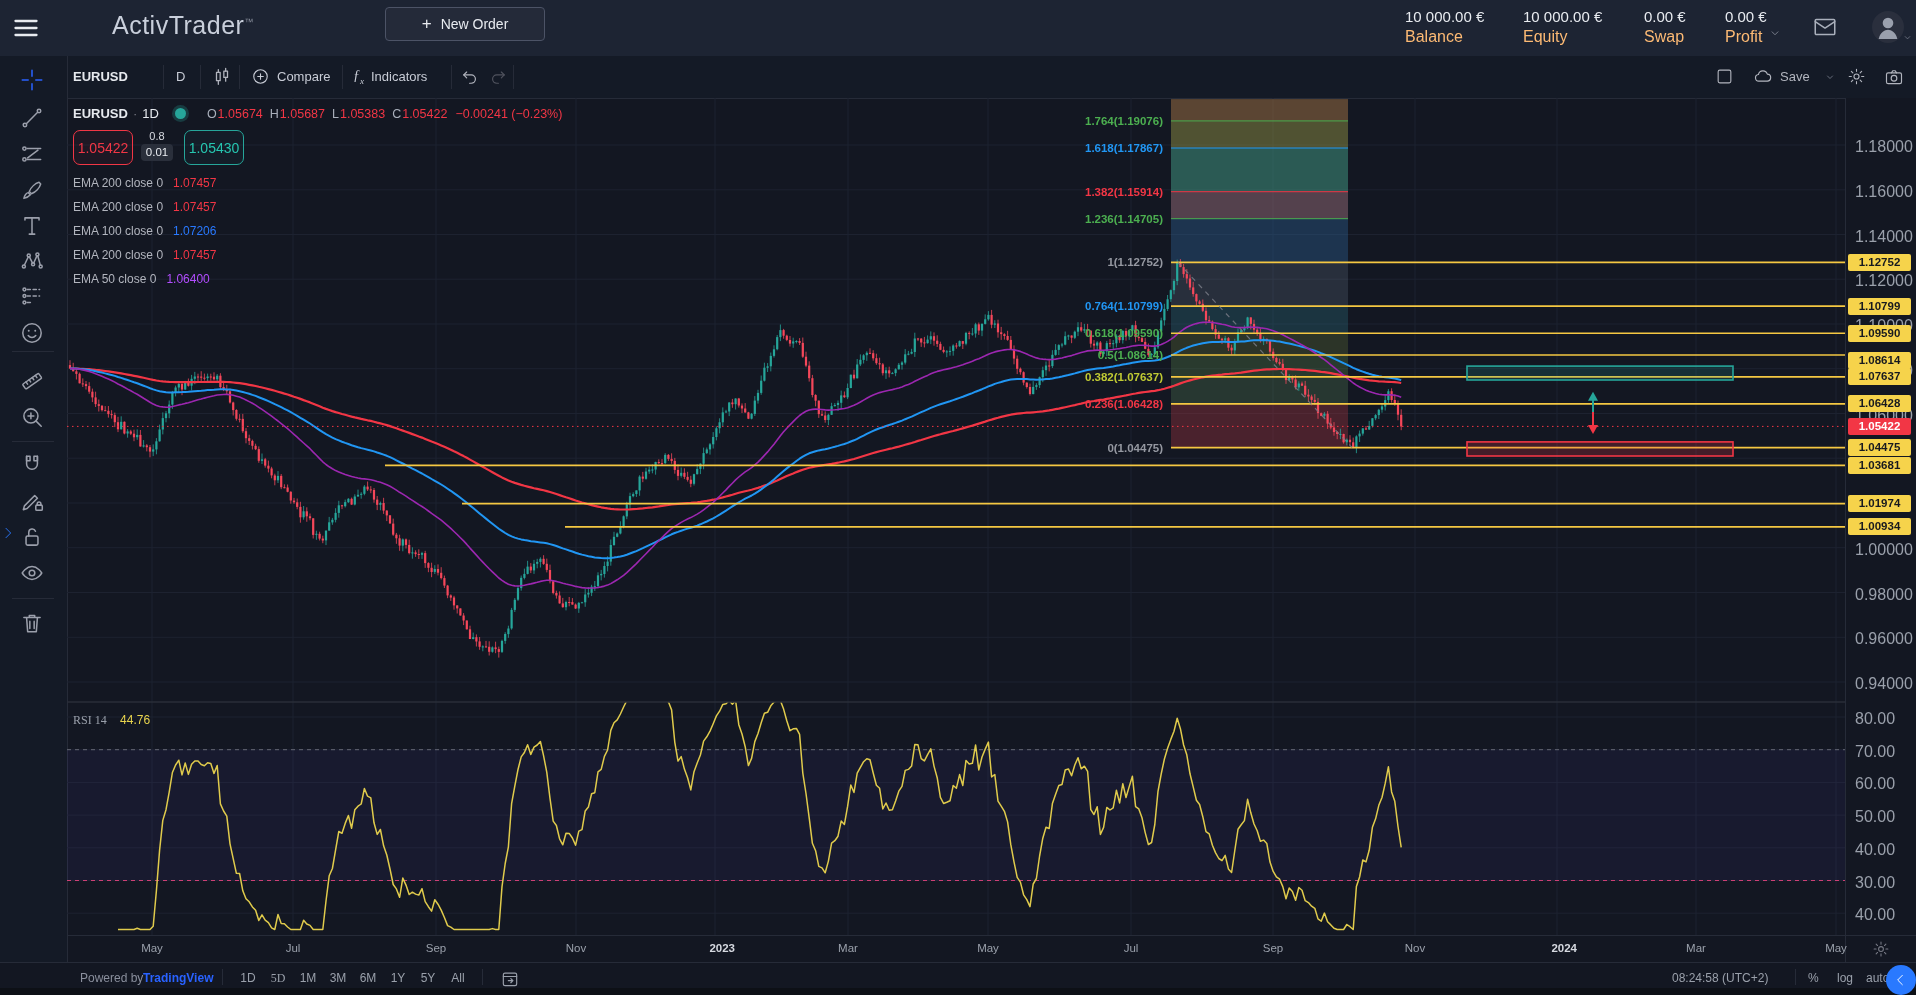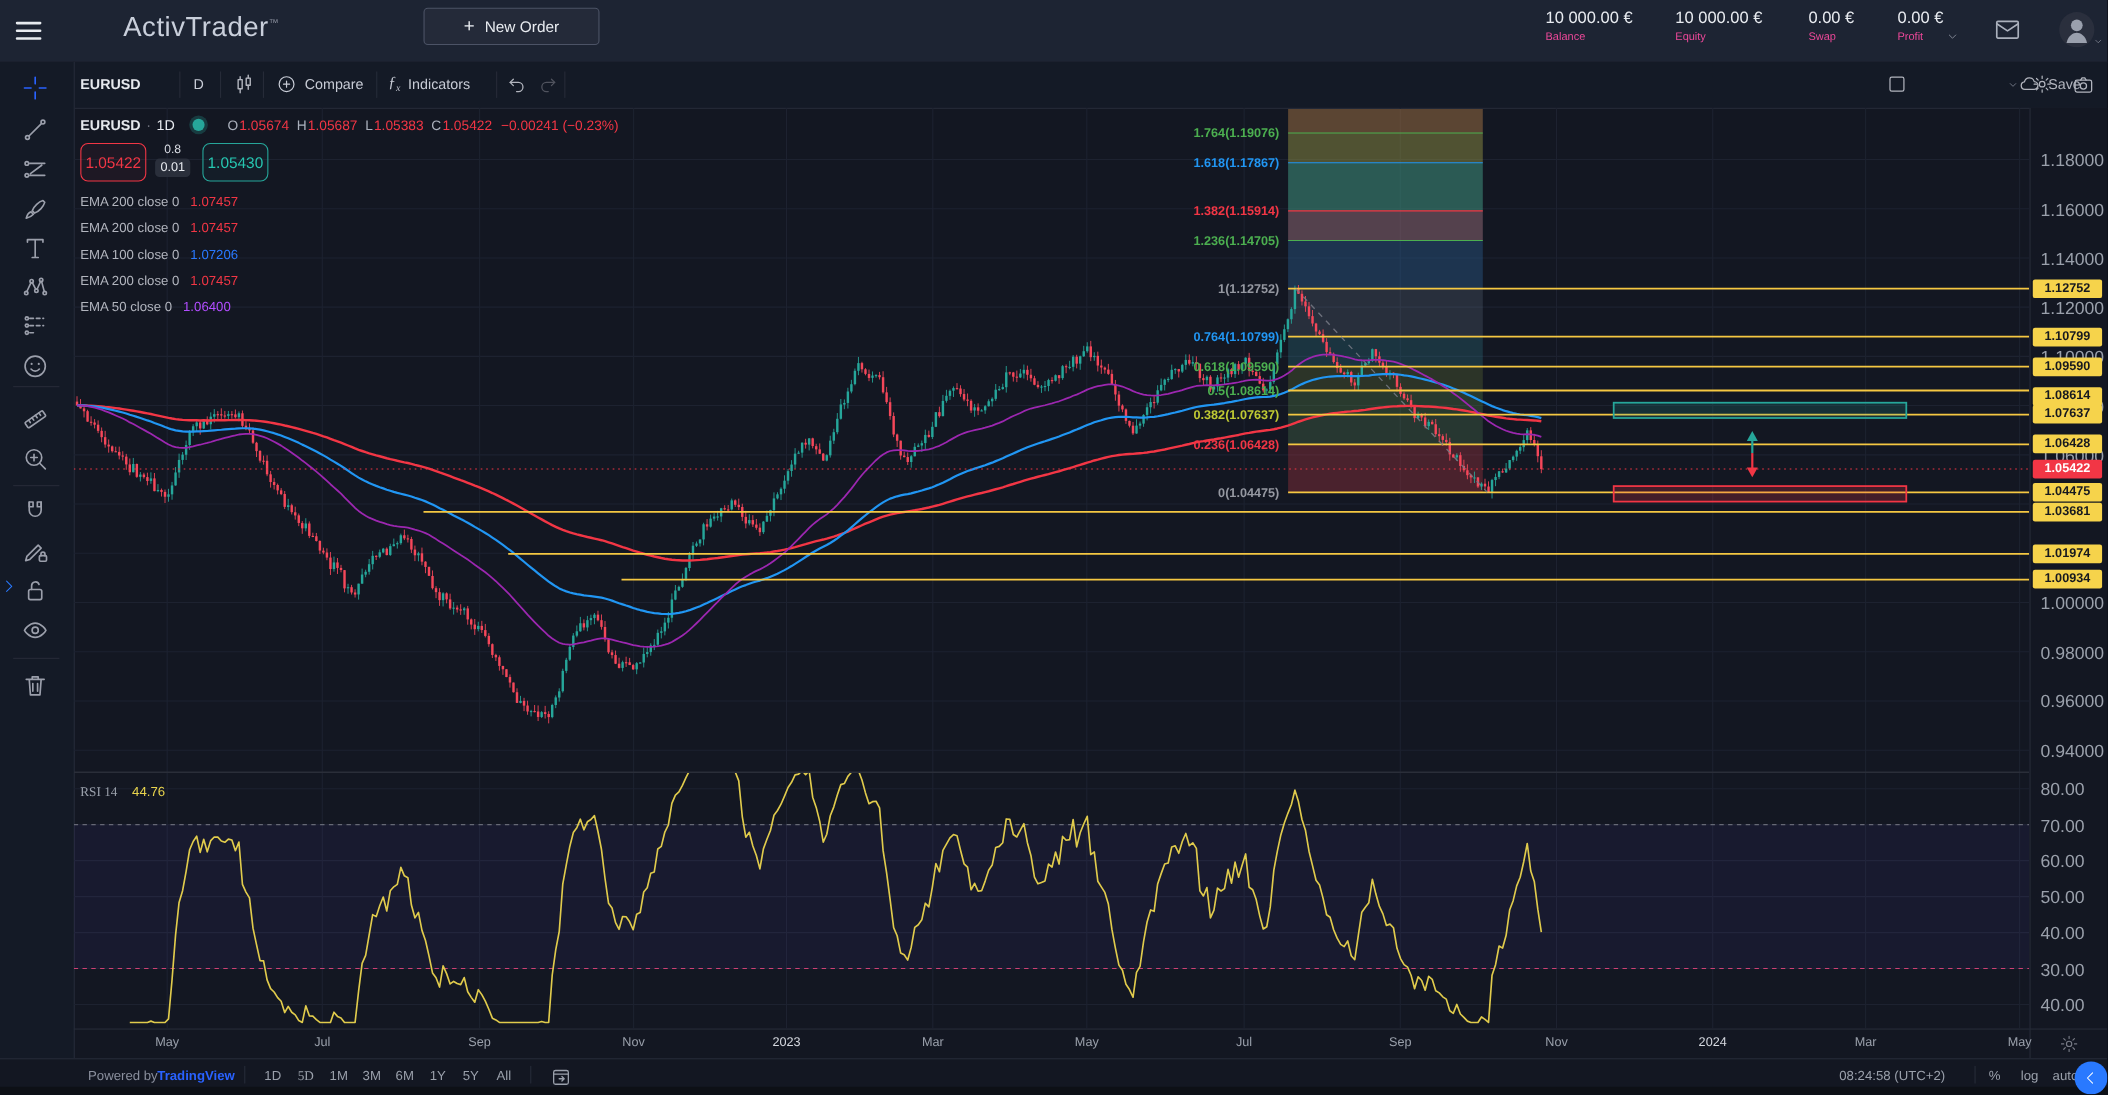--- a/index.html
+++ b/index.html
@@ -10,21 +10,21 @@
   
   #header{position:absolute;left:0;top:0;width:1916px;height:56px;background:#1d2433;border-bottom:1px solid #262b38;}
   #hamburger{left:12px;top:14px;width:28px;height:28px;color:#e8ebf0;cursor:pointer;}
   #logo{left:112px;top:11px;font-size:25px;font-weight:400;color:#c9cfdb;letter-spacing:0.5px;}
   #logo sup{font-size:9px;color:#8a8f9d;}
   #new-order{left:385px;top:7px;width:160px;height:34px;border:1px solid #4c5366;border-radius:4px;
              background:rgba(255,255,255,0.03);color:#e8ebf0;font-size:14px;display:flex;align-items:center;
              justify-content:center;gap:9px;cursor:pointer;box-sizing:border-box;}
   .stat{top:8px;width:110px;}
   .stat .v{font-size:15px;color:#e8ebf0;}
-  .stat .l{font-size:10px;color:#ec4899;margin-top:3px;}
+  .stat .l{font-size:16px;color:#fdba74;margin-top:3px;}
   .hdr-ic{top:14px;width:26px;height:26px;color:#aab0bc;cursor:pointer;}
   .caret{color:#8a8f9d;}
   
   #toolbar{position:absolute;left:67px;top:56px;width:1849px;height:42px;background:#141a26;border-bottom:1px solid #262b38;}
   .tbi{position:absolute;top:0;height:41px;display:flex;align-items:center;color:#c8ccd6;font-size:13px;cursor:pointer;}
   .tbsep{position:absolute;top:9px;width:1px;height:24px;background:#262b38;}
   
   #lefttools{position:absolute;left:0;top:56px;width:67px;height:906px;background:#141a26;border-right:1px solid #262b38;}
   .ltool{position:absolute;left:19px;width:28px;height:28px;color:#9b9fab;cursor:pointer;}
   .ltool.active{color:#2962ff;}
@@ -56,21 +56,21 @@
   #price-axis{position:absolute;left:1845px;top:98px;width:71px;height:864px;background:#131722;border-left:1px solid #262b38;cursor:ns-resize;}
   .pl{position:absolute;left:9px;font-size:16px;color:#9aa0ab;z-index:1;}
   .ptag{position:absolute;left:2px;width:63px;height:17px;line-height:17px;border-radius:2px;background:#f6d34b;
         color:#17191f;font-size:11.5px;font-weight:bold;text-align:center;z-index:2;cursor:pointer;}
   .ptag.cur{background:#f23645;color:#fff;z-index:3;}
   #axis-gear{position:absolute;left:26px;top:842px;width:18px;height:18px;color:#787b86;cursor:pointer;}
   
   #time-axis{position:absolute;left:67px;top:935px;width:1778px;height:27px;border-top:1px solid #262b38;cursor:ew-resize;}
   #axis-corner{position:absolute;left:1845px;top:935px;width:71px;height:27px;border-top:1px solid #262b38;}
   .tl{position:absolute;top:6px;width:40px;margin-left:-20px;text-align:center;font-size:11.5px;color:#9aa0ab;}
-  .tl.major{color:#d6d9e0;font-weight:400;}
+  .tl.major{color:#d6d9e0;font-weight:700;text-align:right;}
   
   #footer{position:absolute;left:0;top:962px;width:1916px;height:33px;background:#131722;border-top:1px solid #262b38;}
   #footer-strip{position:absolute;left:0;top:988px;width:1916px;height:7px;background:#0d1016;}
   .ft{position:absolute;top:8px;font-size:12px;color:#9aa0ab;cursor:pointer;}
   .ftsep{position:absolute;top:6px;width:1px;height:16px;background:#262b38;}
   #powered{color:#8a8f9d;cursor:default;}
   #tv-link{color:#2962ff;font-weight:600;}
   .rangebtn{width:28px;text-align:center;}
   #collapse-circle{position:absolute;left:1886px;top:2px;width:30px;height:30px;border-radius:50%;
                    background:#2979ff;color:#fff;display:flex;align-items:center;justify-content:center;cursor:pointer;z-index:5;}
@@ -168,21 +168,21 @@
           <path d="M16 6l3.5 3.5L16 13"></path>
           <path d="M19.5 9.5h-9a5 5 0 0 0 0 10h2"></path>
         </svg>
     </div>
     <div class="tbsep" style="left:446px"></div>
     <div class="tbi" style="left:1648px;color:#b2b5be;">
       <svg class="icon" viewBox="0 0 24 24" width="19" height="19">
           <rect x="4" y="4" width="16" height="16" rx="2"></rect>
         </svg>
     </div>
-    <div class="tbi" style="left:1768px;gap:7px;color:#b2b5be;">
+    <div class="tbi" style="left:1686px;gap:7px;color:#b2b5be;">
       <span><svg class="icon" viewBox="0 0 24 24" width="20" height="20" style="display:inline-block;vertical-align:middle;">
             <path d="M7 17a4 4 0 0 1-.5-7.97A5.5 5.5 0 0 1 17.2 8.6 3.8 3.8 0 0 1 16.8 17z"></path>
           </svg></span>
       <span>Save</span>
     </div>
     <div class="tbi" style="left:1757px;color:#8a8f9d;">
       <svg class="icon" viewBox="0 0 24 24" width="12" height="12">
           <path d="M7 10l5 5 5-5"></path>
         </svg>
     </div>

